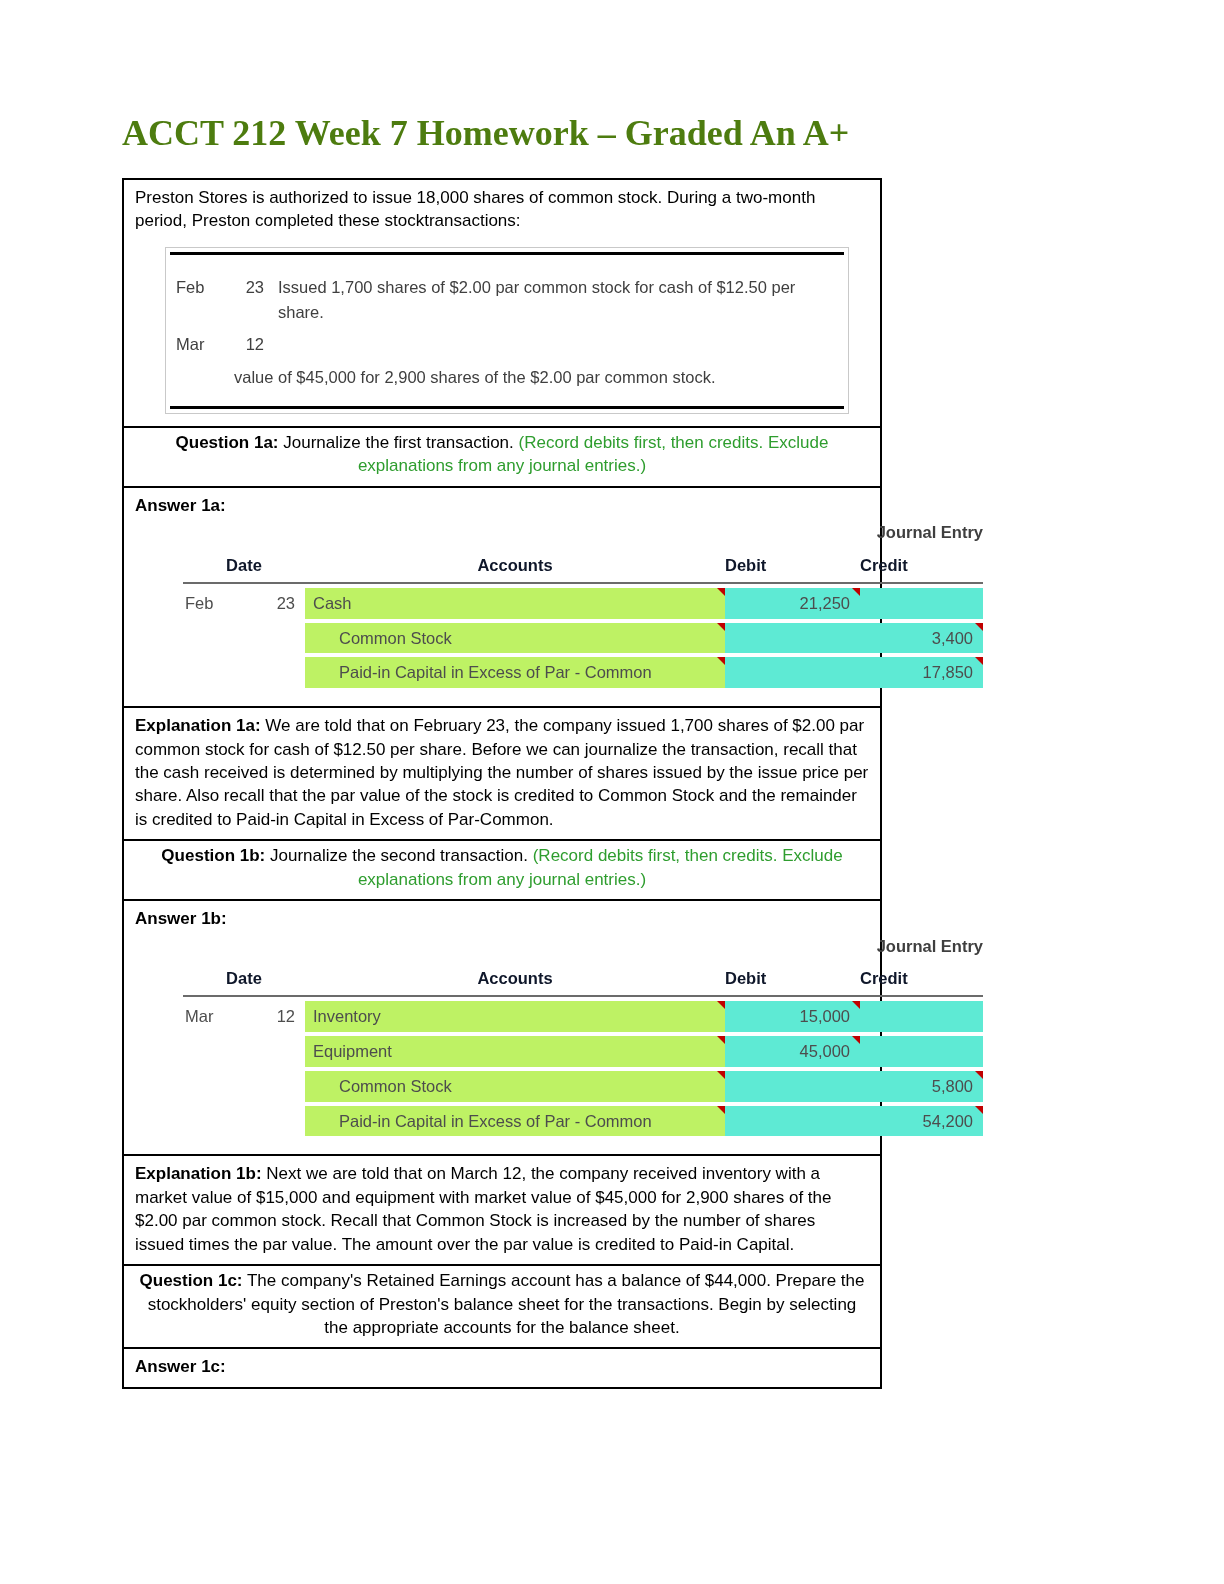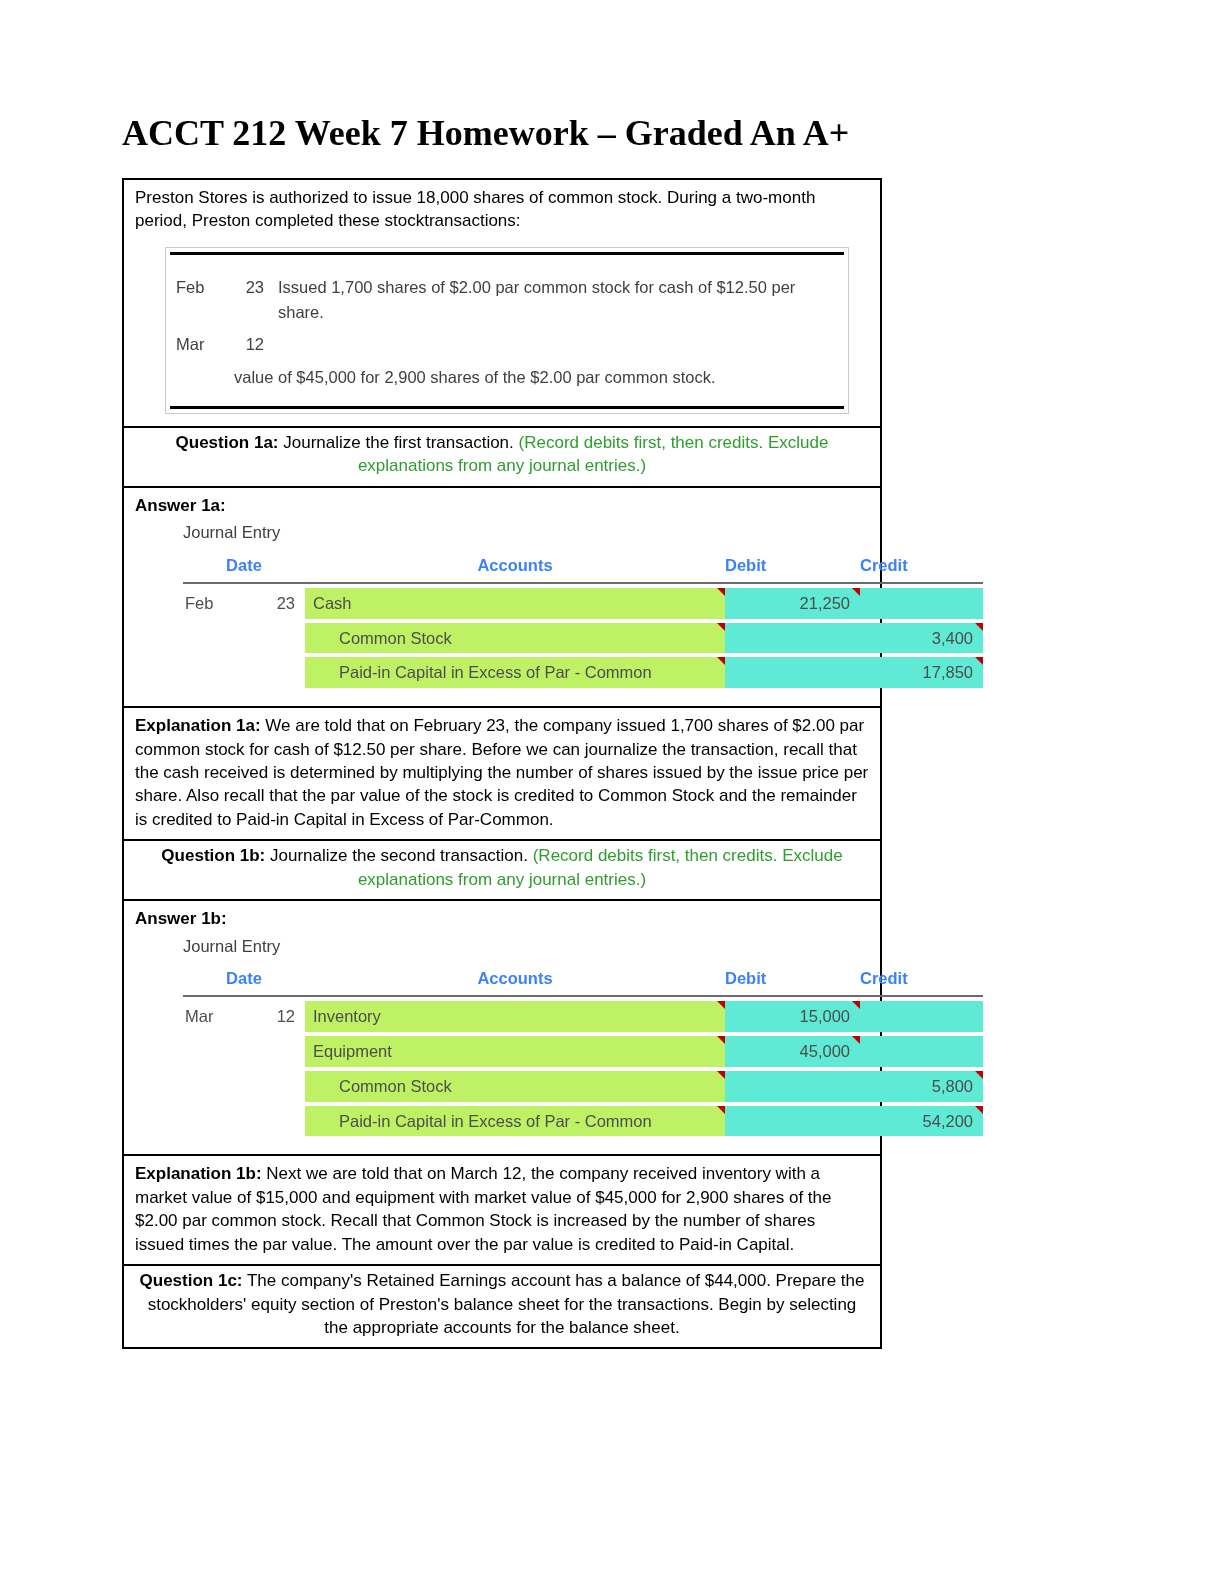--- a/index.html
+++ b/index.html
@@ -4,21 +4,21 @@
 <style>
   * { box-sizing: border-box; }
   html, body { margin: 0; padding: 0; background: #ffffff; }
   body { font-family: "Liberation Sans", "DejaVu Sans", sans-serif; color: #000; }
   .page {
     width: 1224px; min-height: 1584px; background: #fff;
     padding: 112px 120px 40px 122px;
   }
   .doc-title {
     font-family: "Liberation Serif", "DejaVu Serif", serif;
-    color: #000000; font-size: 36px; font-weight: 700;
+    color: #4d7c0f; font-size: 36px; font-weight: 700;
     margin: 0 0 26px 0;
   }
   .doc { width: 760px; }
   .cell {
     border: 2px solid #000; margin-top: -2px;
     padding: 6px 11px 8px 11px;
     font-size: 17px; line-height: 1.38;
   }
   .bold { font-weight: 700; }
   .green { color: #2E9D2E; }
@@ -33,23 +33,23 @@
     border-top: 3px solid #000; border-bottom: 3px solid #000;
     padding: 12px 20px 16px 6px;
     color: #3f3f3f; font-size: 16.5px;
   }
   .txn-row { display: grid; grid-template-columns: 60px 42px 1fr; margin: 8px 0; line-height: 1.5; }
   .txn-day { text-align: right; padding-right: 14px; }
   .txn-cont { margin-left: 58px; margin-top: 6px; line-height: 1.5; }
 
   
   .jwrap { margin: 4px 0 10px 48px; width: 800px; color: #4d4d4d; }
-  .jtitle { text-align: left; font-weight: 400; color: #3f3f3f; font-size: 16.5px; margin: 4px 0 10px 0; }
+  .jtitle { text-align: right; font-weight: 700; color: #3f3f3f; font-size: 16.5px; margin: 4px 0 10px 0; }
   .jhead, .jrow { display: grid; grid-template-columns: 50px 72px 420px 135px 123px; font-size: 16.5px; }
-  .jhead { font-weight: 700; color: #3b82f6; border-bottom: 2px solid #6b6b6b; padding-bottom: 5px; margin-top: 8px; }
+  .jhead { font-weight: 700; color: #0f172a; border-bottom: 2px solid #6b6b6b; padding-bottom: 5px; margin-top: 8px; }
   .jhead .hdate { grid-column: 1 / 3; text-align: center; }
   .jhead .haccounts { text-align: center; }
   .jhead .hamt { text-align: left; }
   .jrow { margin-top: 4px; }
   .jc { padding: 4px 2px; min-height: 28px; }
   .jmonth { padding-left: 2px; }
   .jday { text-align: right; padding-right: 10px; }
   .jacct { position: relative; background: #bef264; padding-left: 8px; }
   .jacct.indent { padding-left: 34px; }
   .jamt { position: relative; background: #5eead4; text-align: right; padding-right: 10px; }
@@ -181,15 +181,18 @@
     </div>
 
     <div class="cell">
       <span class="bold">Explanation 1b:</span><span> Next we are told that on March 12, the company received inventory with a market value of $15,000 and equipment with market value of $45,000 for 2,900 shares of the $2.00 par common stock. Recall that Common Stock is increased by the number of shares issued times the par value. The amount over the par value is credited to Paid-in Capital.</span>
     </div>
 
     <div class="cell q-cell">
       <span class="bold">Question 1c:</span><span> The company's Retained Earnings account has a balance of $44,000.  Prepare the stockholders' equity section of Preston's balance sheet for the transactions.  Begin by selecting the appropriate accounts for the balance sheet.</span>
     </div>
 
+    <div class="cell">
+      <span class="bold">Answer 1c:</span>
+    </div>
 
   </div>
 </div>
 
 </body></html>

